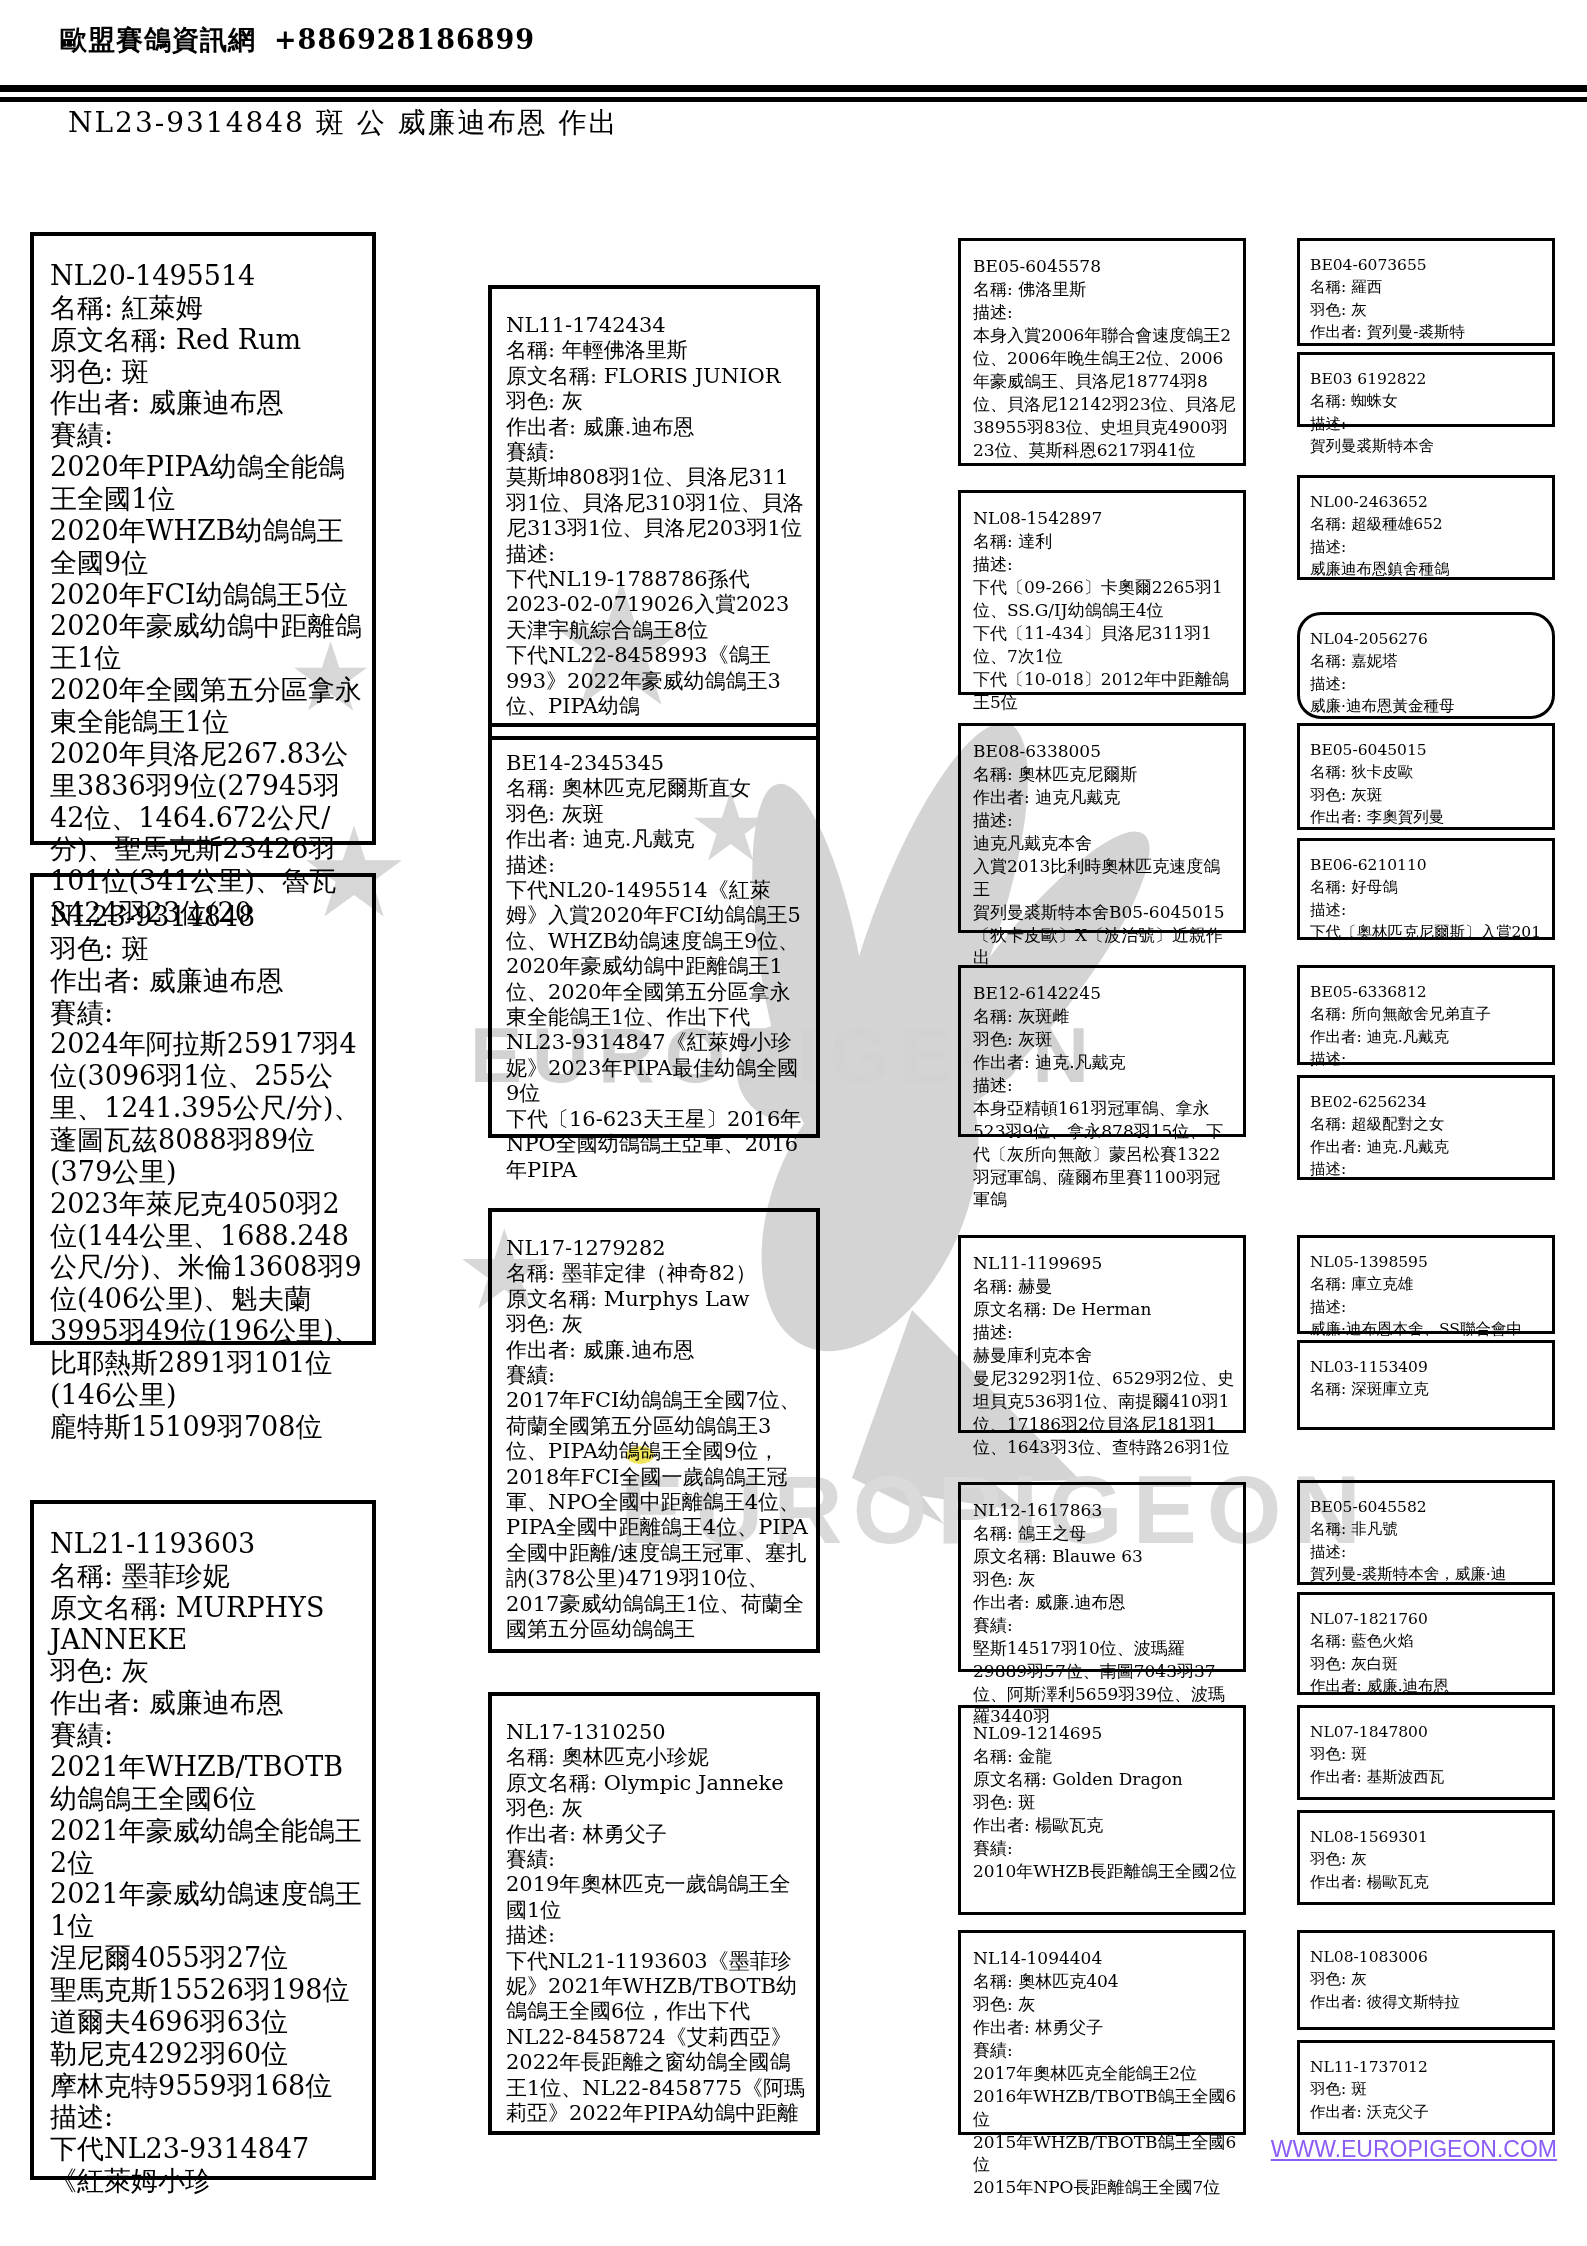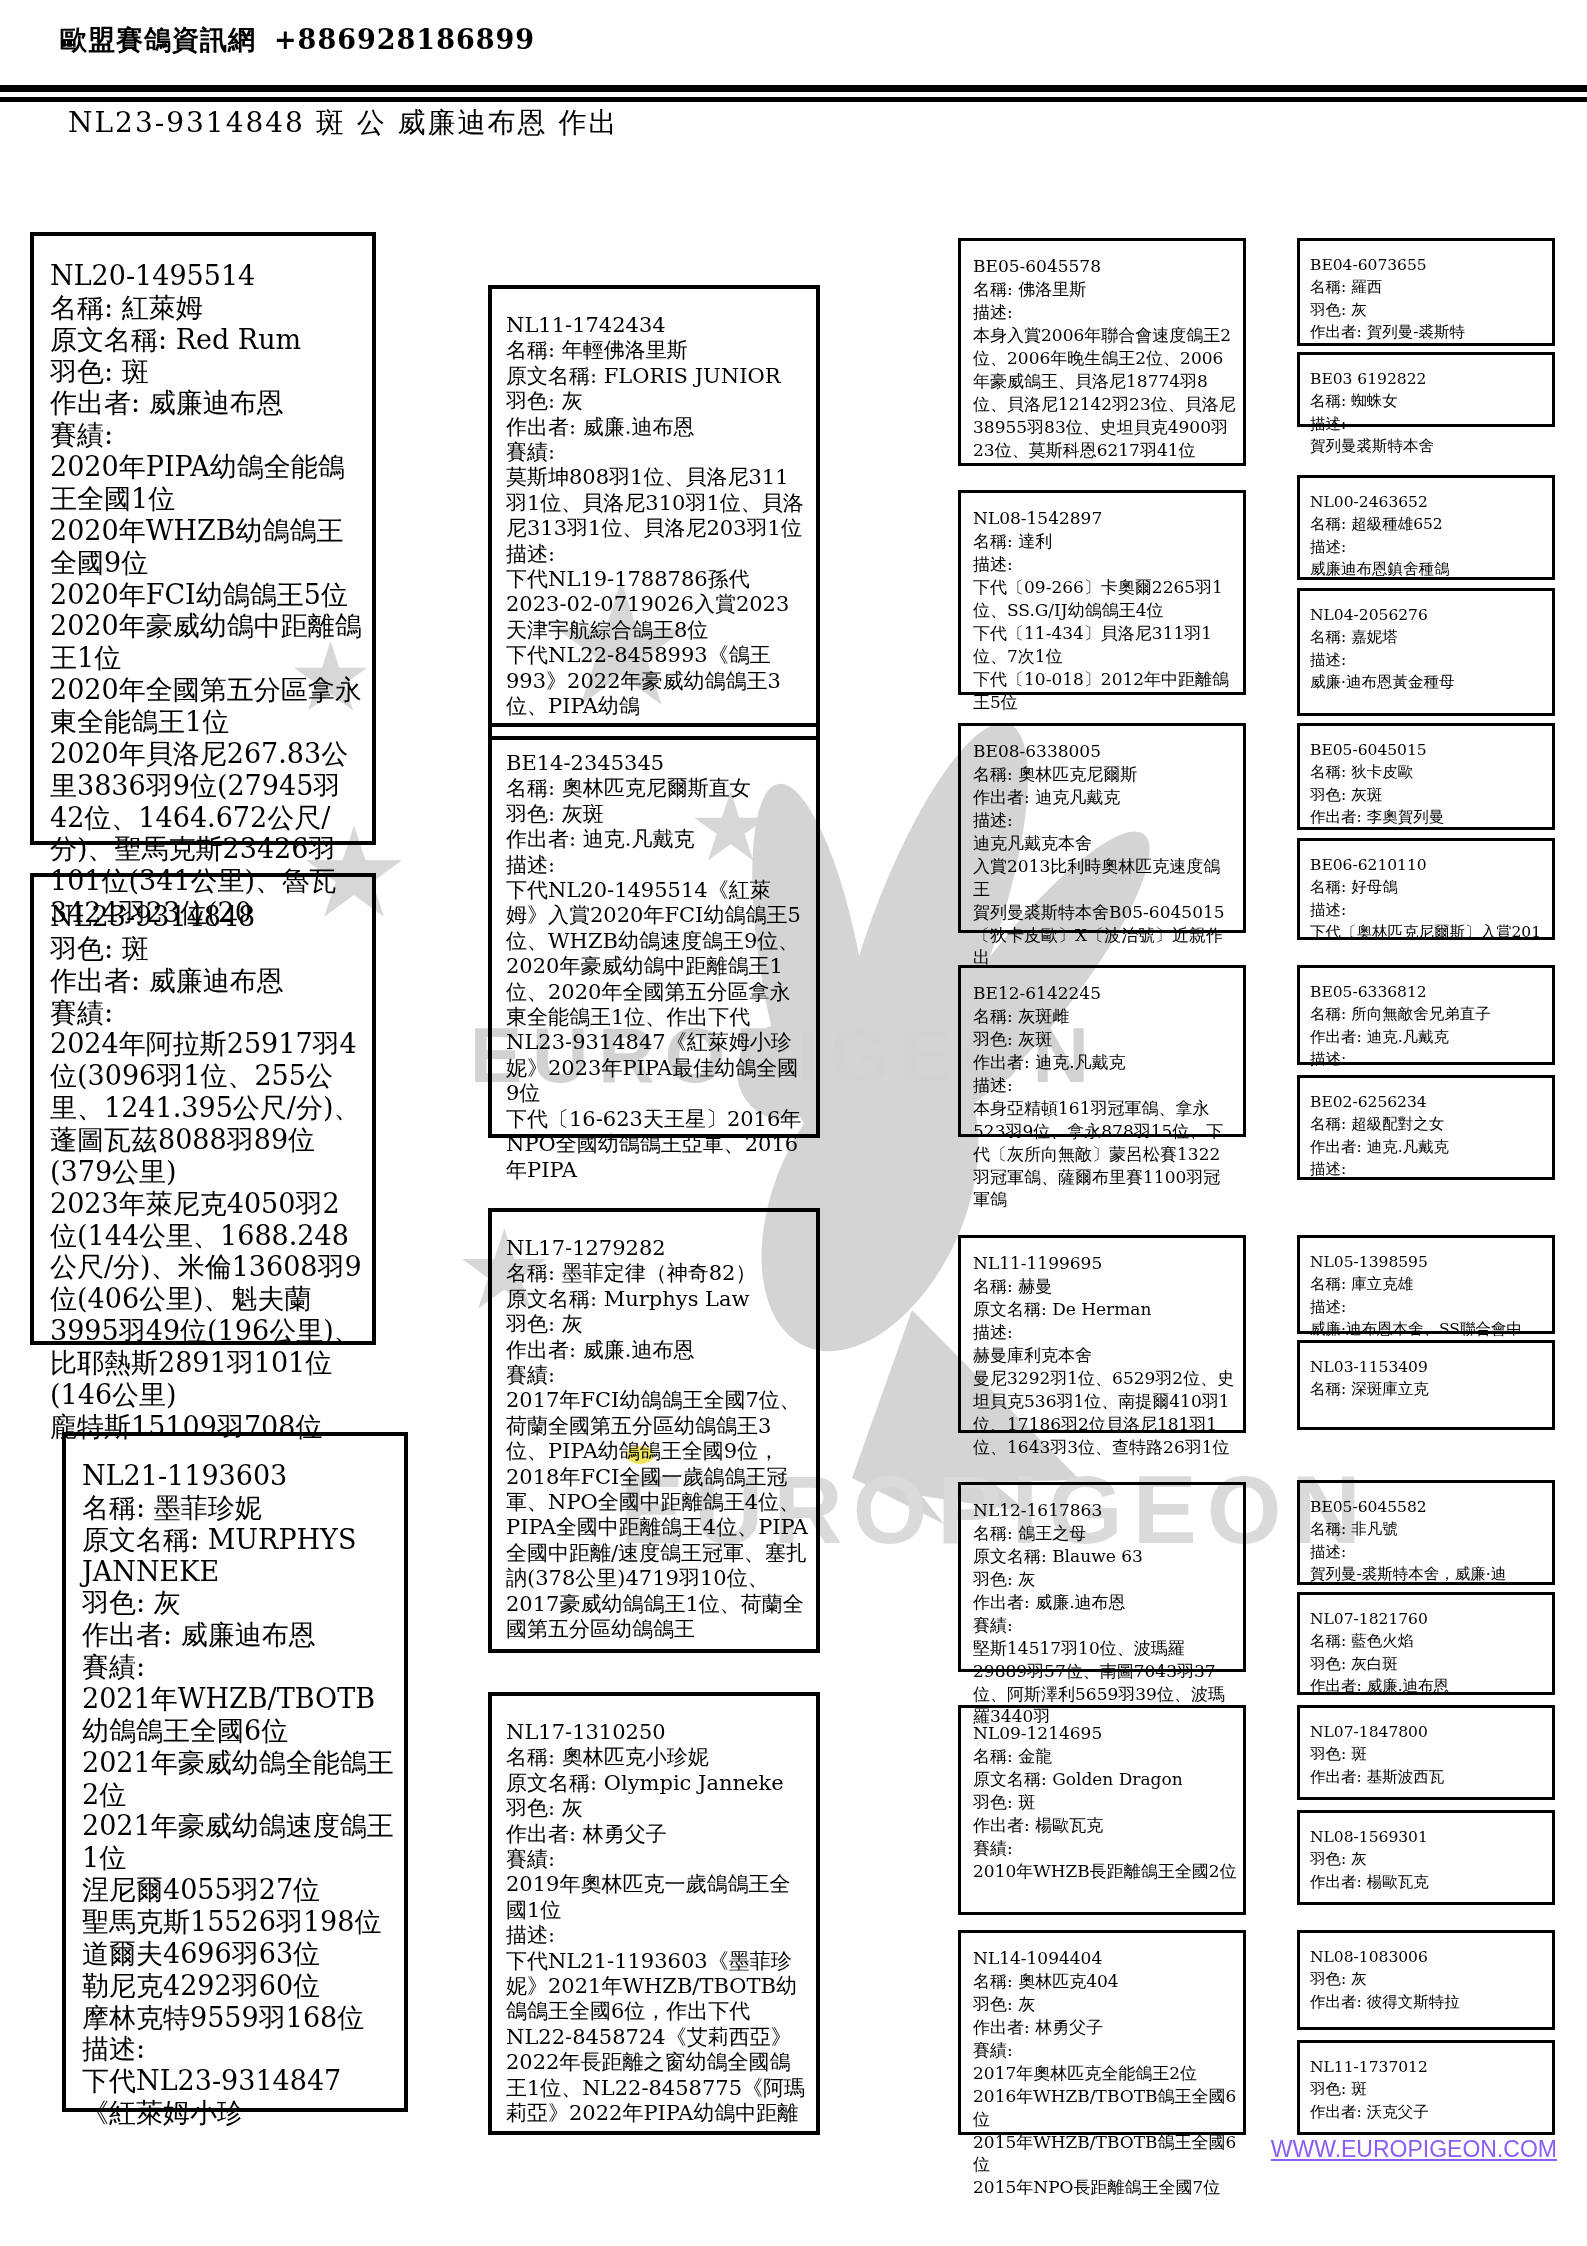--- a/index.html
+++ b/index.html
@@ -80,21 +80,21 @@
 2020年豪威幼鴿中距離鴿王1位
 2020年全國第五分區拿永東全能鴿王1位
 2020年貝洛尼267.83公里3836羽9位(27945羽42位、1464.672公尺/分)、聖馬克斯23426羽101位(341公里)、魯瓦3424羽23位(20</div>
   <div class="box c1" style="top:873px;height:472px;">NL23-9314848
 羽色: 斑
 作出者: 威廉迪布恩
 賽績:
 2024年阿拉斯25917羽4位(3096羽1位、255公里、1241.395公尺/分)、蓬圖瓦茲8088羽89位(379公里)
 2023年萊尼克4050羽2位(144公里、1688.248公尺/分)、米倫13608羽9位(406公里)、魁夫蘭3995羽49位(196公里)、比耶熱斯2891羽101位(146公里)
 龐特斯15109羽708位</div>
-  <div class="box c1" style="top:1432px;height:680px;margin-left:32px;">NL21-1193603
+  <div class="box c1" style="top:1500px;height:680px;">NL21-1193603
 名稱: 墨菲珍妮
 原文名稱: MURPHYS JANNEKE
 羽色: 灰
 作出者: 威廉迪布恩
 賽績:
 2021年WHZB/TBOTB幼鴿鴿王全國6位
 2021年豪威幼鴿全能鴿王2位
 2021年豪威幼鴿速度鴿王1位
 涅尼爾4055羽27位
 聖馬克斯15526羽198位
@@ -196,21 +196,21 @@
 羽色: 灰
 作出者: 賀列曼-裘斯特</div>
   <div class="box c4" style="top:352px;height:75px;">BE03 6192822
 名稱: 蜘蛛女
 描述:
 賀列曼裘斯特本舍</div>
   <div class="box c4" style="top:475px;height:105px;">NL00-2463652
 名稱: 超級種雄652
 描述:
 威廉迪布恩鎮舍種鴿</div>
-  <div class="box c4" style="top:588px;height:128px;">NL04-2056276
+  <div class="box c4" style="top:612px;height:107px;border-radius:24px;">NL04-2056276
 名稱: 嘉妮塔
 描述:
 威廉·迪布恩黃金種母</div>
   <div class="box c4" style="top:723px;height:107px;">BE05-6045015
 名稱: 狄卡皮歐
 羽色: 灰斑
 作出者: 李奧賀列曼</div>
   <div class="box c4" style="top:838px;height:102px;">BE06-6210110
 名稱: 好母鴿
 描述:

